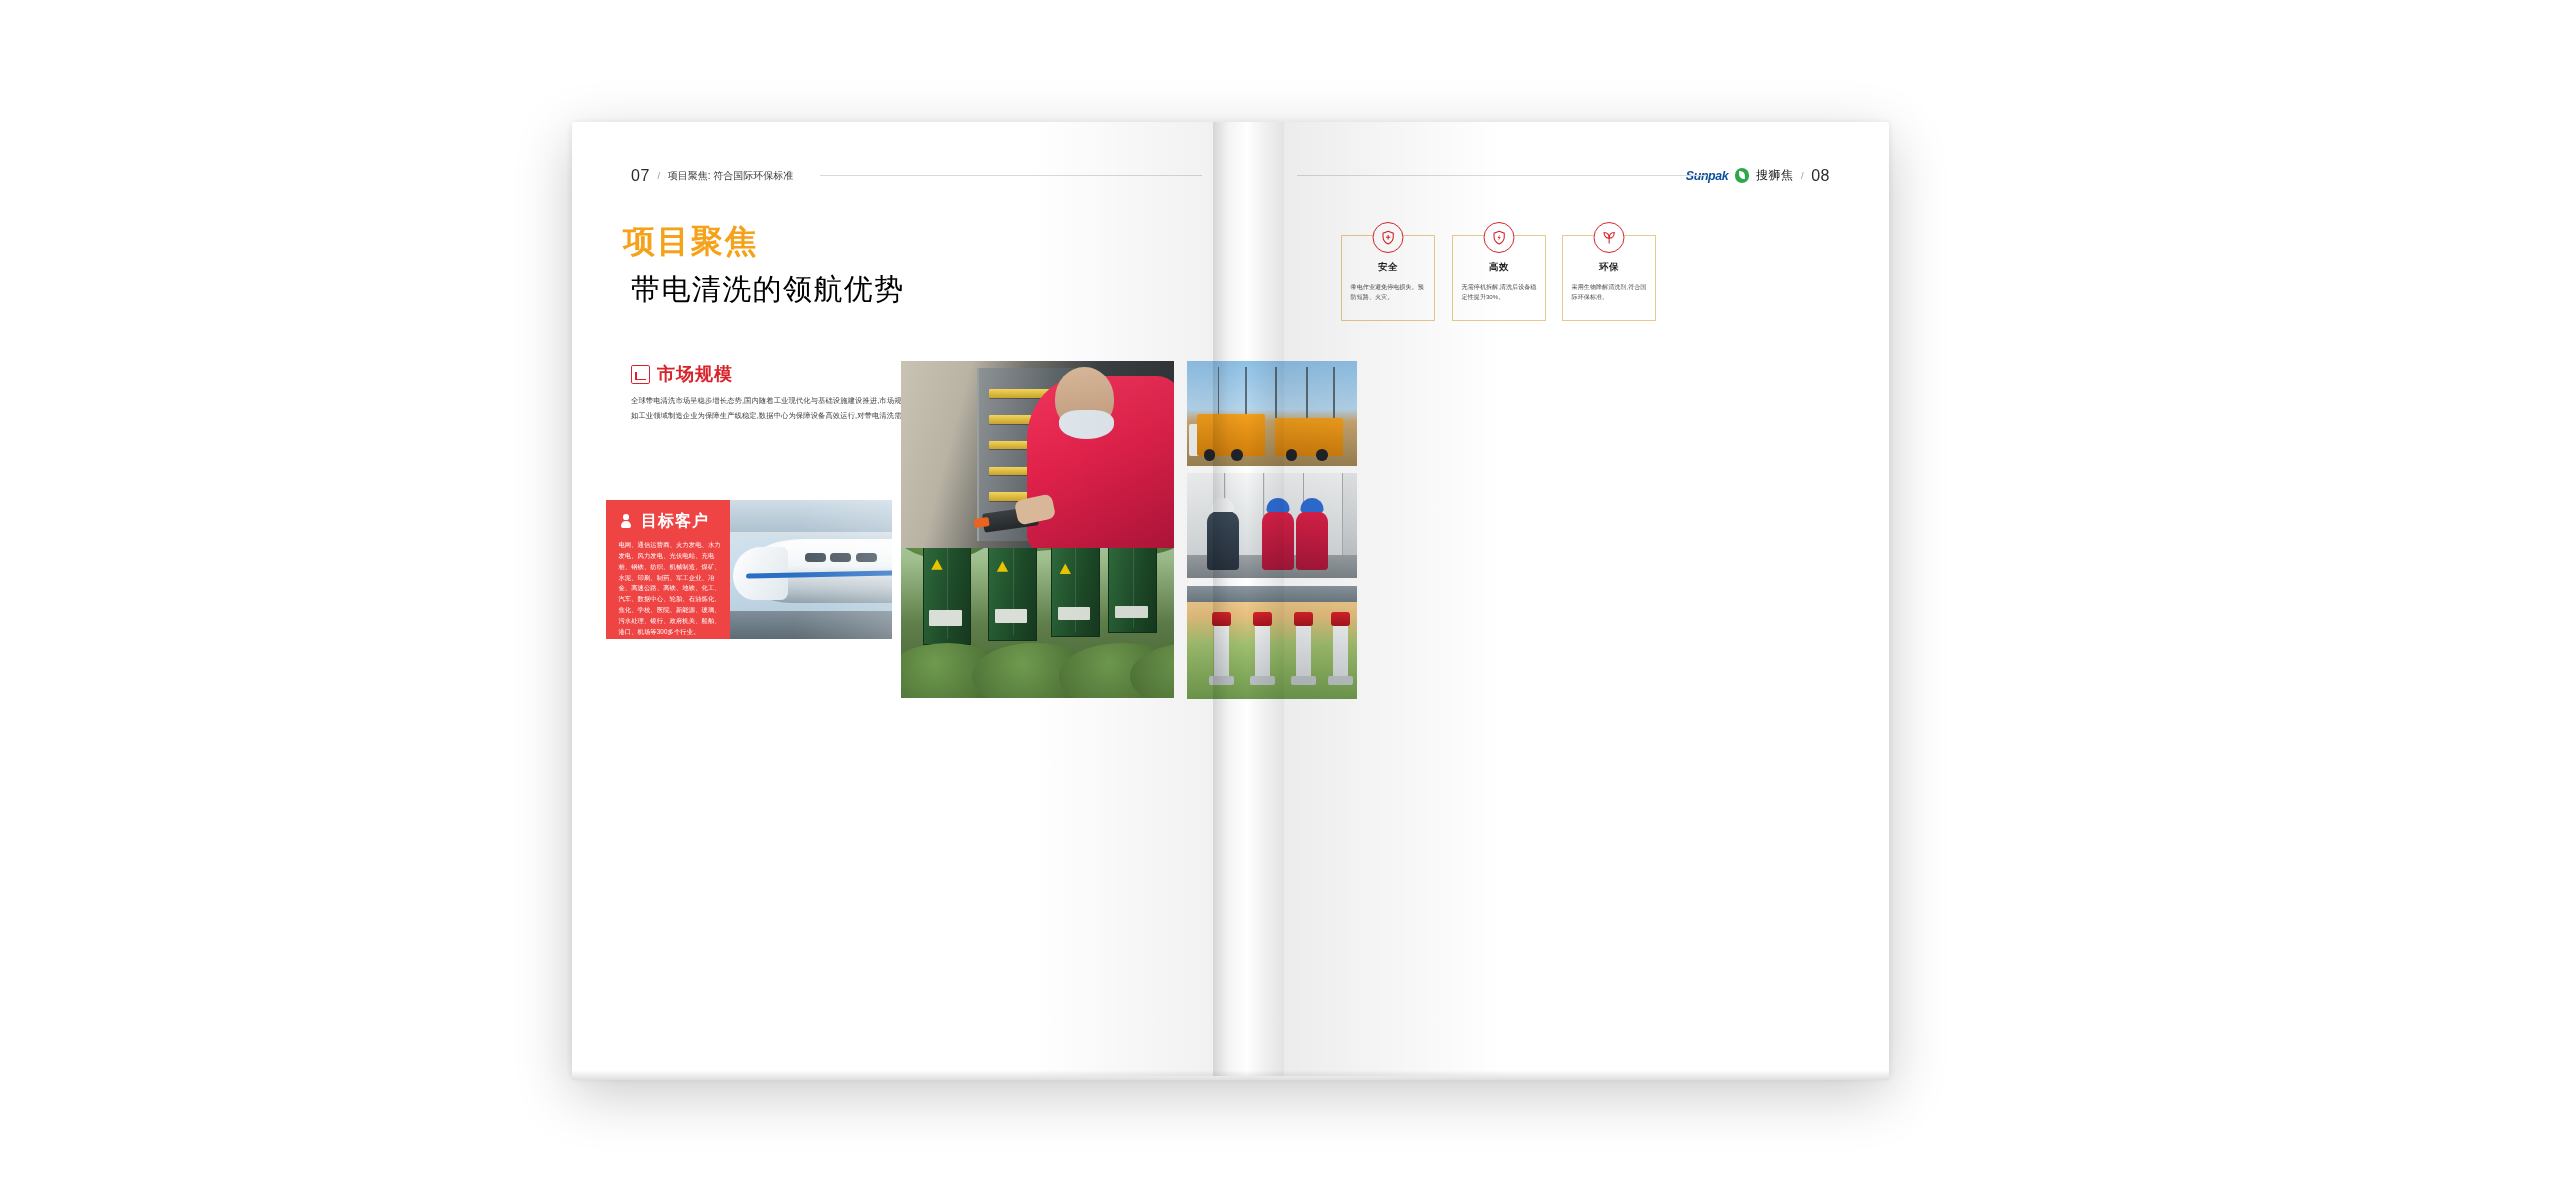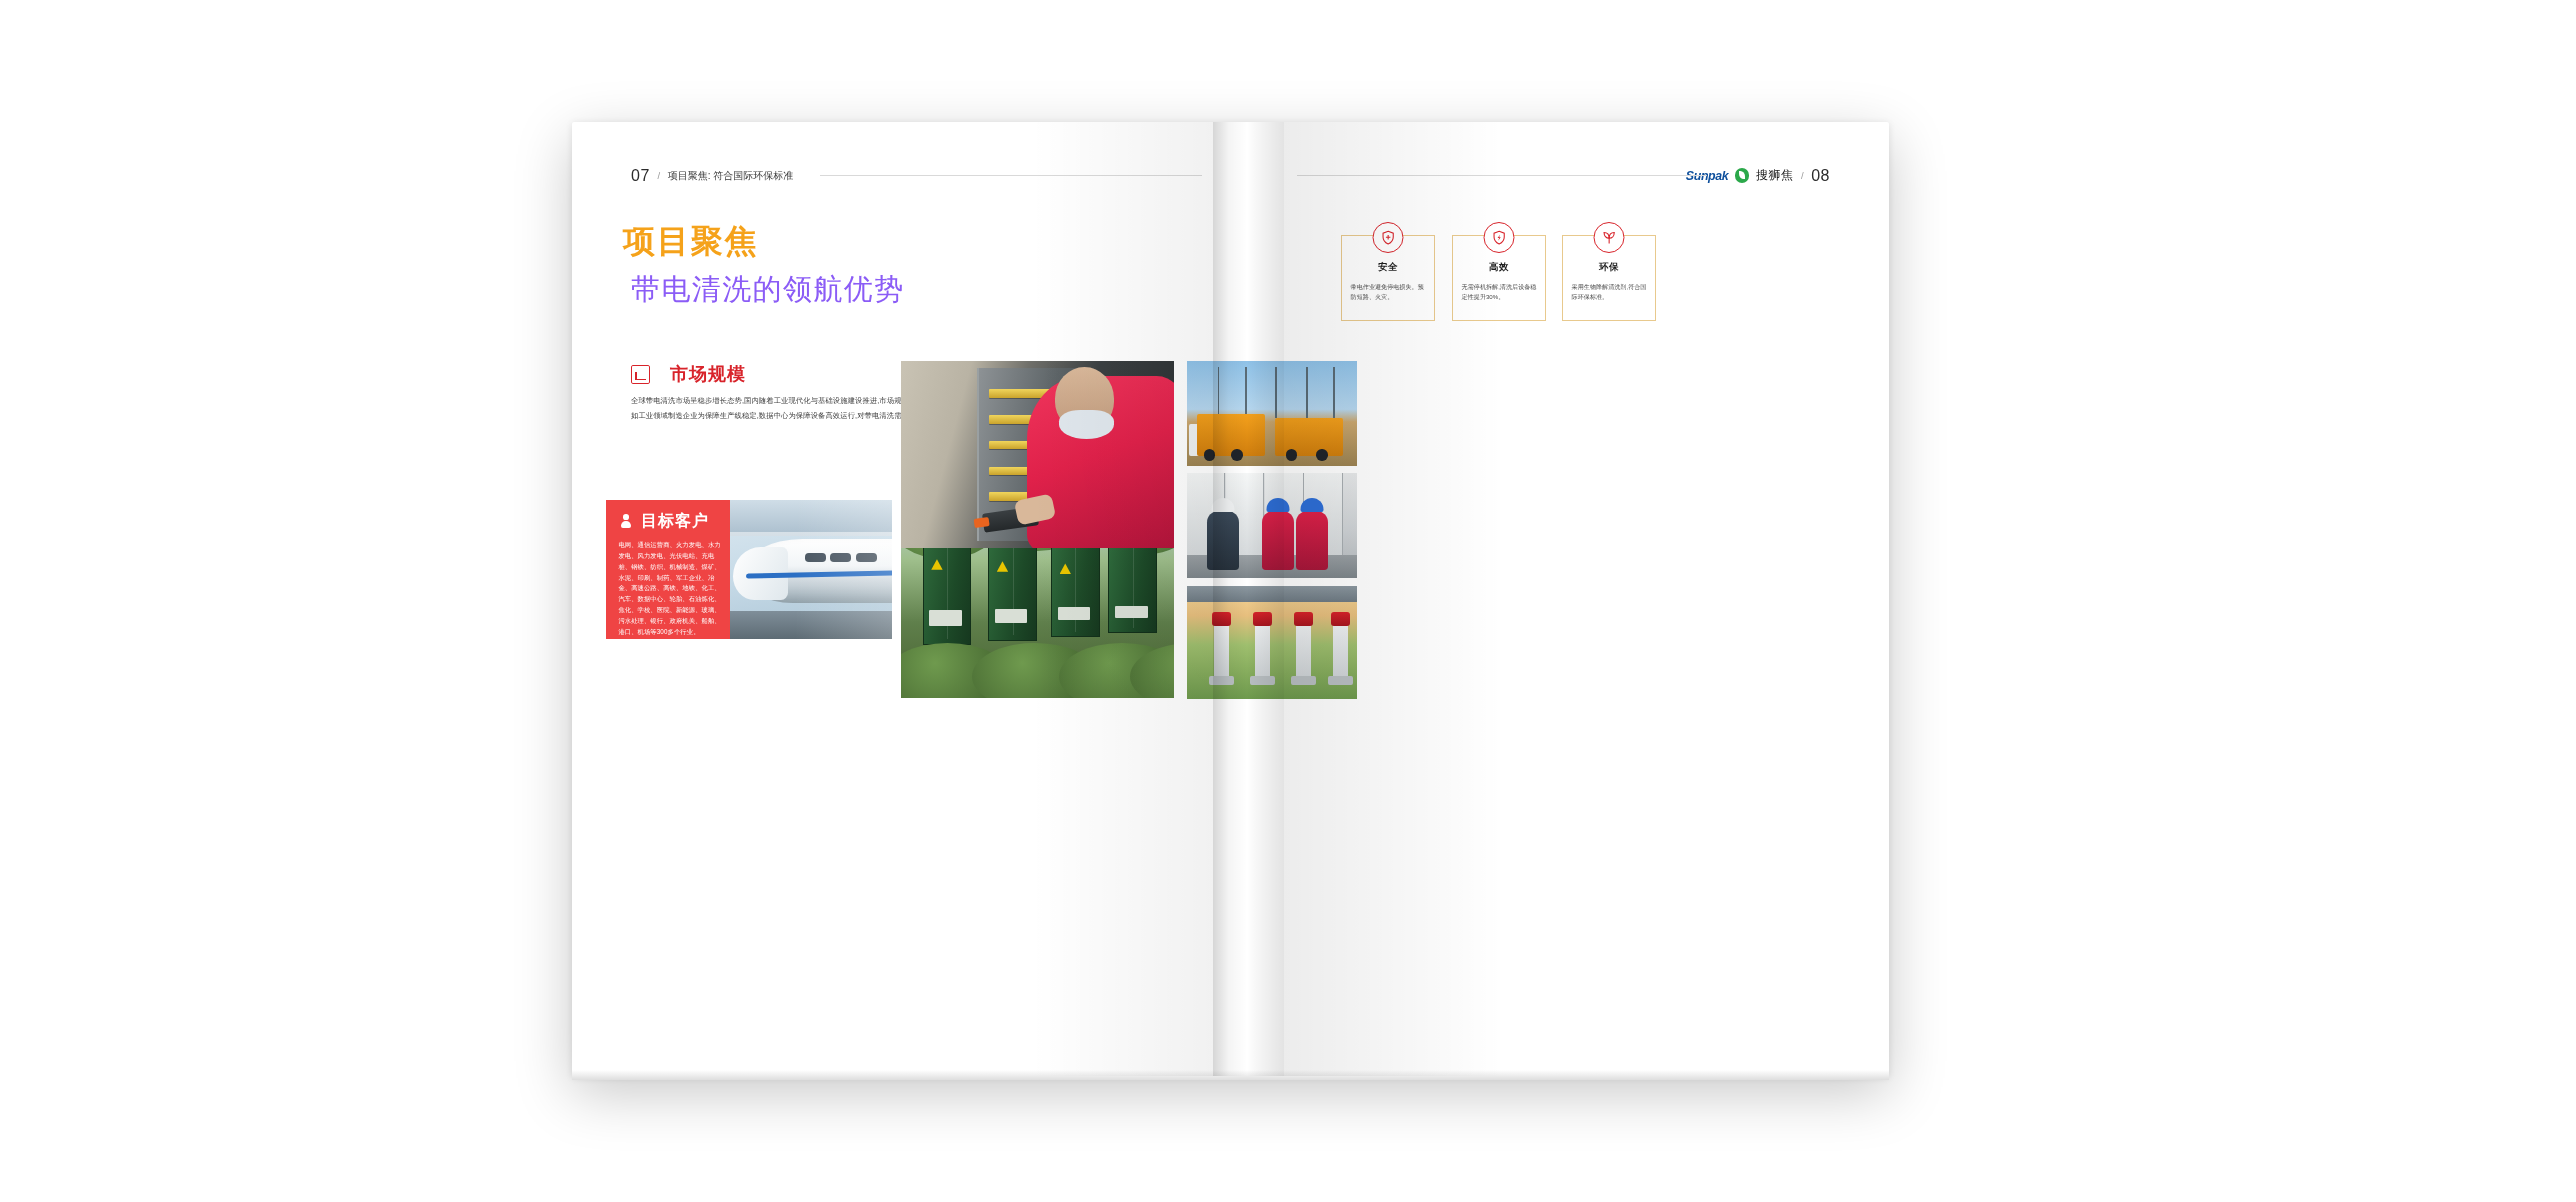--- a/index.html
+++ b/index.html
@@ -155,35 +155,35 @@
     font-weight: bold;
     color: #f5a21a;
     letter-spacing: 1.9px;
     line-height: 1.05;
   }
   .subtitle-cn {
     position: absolute;
     left: 59px;
     top: 151px;
     font-size: 29px;
-    color: #8b5cf6;
+    color: #000000;
     letter-spacing: 1.4px;
     line-height: 1.15;
   }
 
   
   .sec {
     position: absolute;
     left: 59px;
     width: 363px;
   }
   .sec-head {
     display: flex;
     align-items: center;
-    gap: 20px;
+    gap: 7px;
     margin-bottom: 8.6px;
     text-align: right;
   }
   .sec-ic {
     width: 17px; height: 17px;
     border: 1.3px solid #d8232a;
     border-radius: 1.9px;
     position: relative;
     flex: 0 0 auto;
   }

